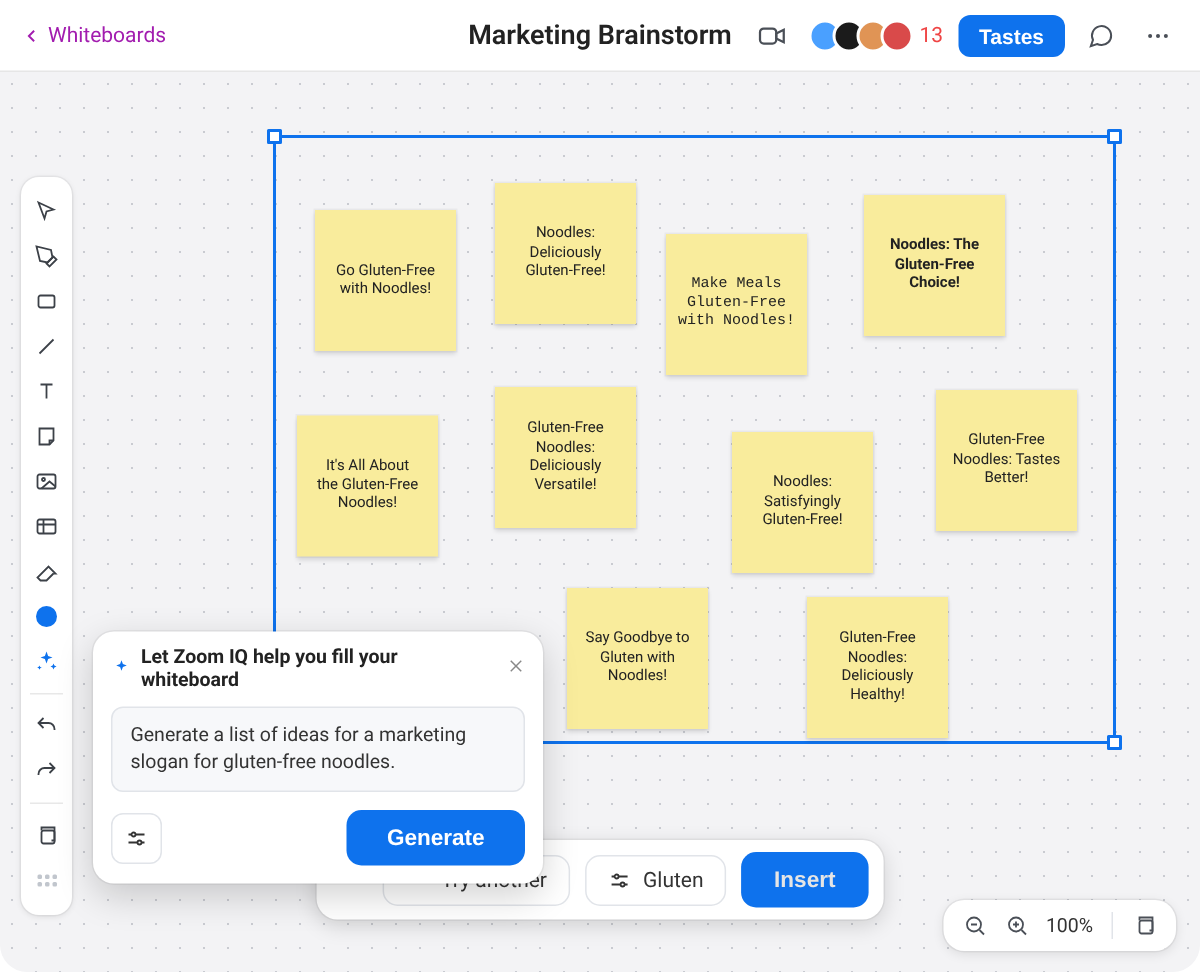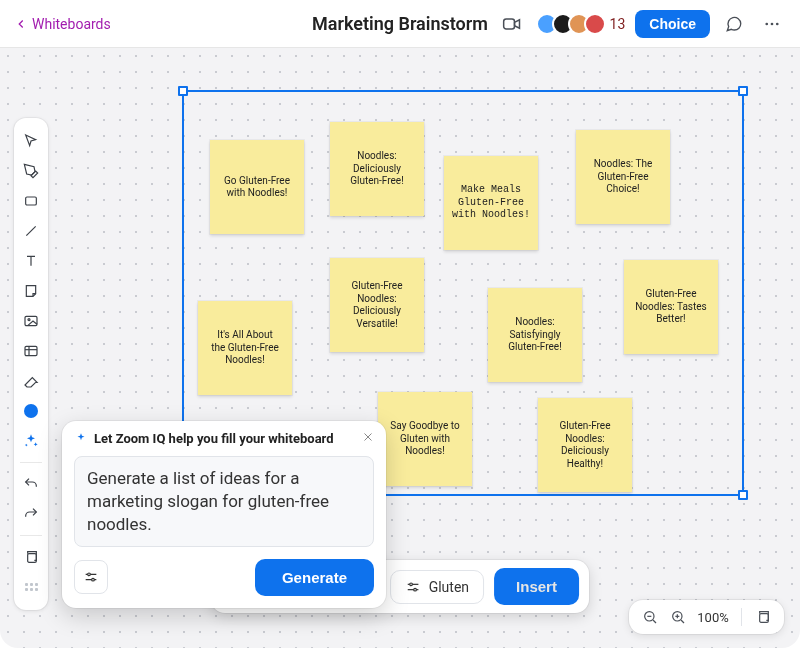--- a/index.html
+++ b/index.html
@@ -37,21 +37,21 @@
     z-index:5;
   }
   .back{display:flex;align-items:center;gap:4px;color:#a21caf;font-size:14px;cursor:pointer;}
   .icon{display:inline-flex;align-items:center;justify-content:center;}
   .title{flex:none;position:absolute;left:0;right:0;text-align:center;font-size:18px;font-weight:600;color:#222;pointer-events:none;}
   .header-right{margin-left:auto;display:flex;align-items:center;gap:10px;}
   .video-btn{color:#5d646e;}
   .avatars{display:flex;align-items:center;}
   .avatar{width:22px;height:22px;border-radius:50%;border:2px solid #fff;margin-left:-6px;background:#888;}
   .avatar:first-child{margin-left:0;}
-  .count{font-size:14px;margin-left:4px;color:#7f1d1d;}
+  .count{font-size:14px;margin-left:4px;color:#ef4444;}
   .share-btn{
     background:var(--blue);
     color:#fff;
     border:none;
     border-radius:8px;
     padding:6px 14px;
     font-size:14px;
     font-weight:600;
     cursor:pointer;
   }
@@ -121,36 +121,36 @@
     line-height:1.25;
     padding:8px;
     color:#222;
     white-space:pre-line;
   }
 
   
   .ai-panel{
     position:absolute;
     left:62px;top:373px;
-    width:324px;
+    width:300px;
     background:#fff;
     border-radius:14px;
     box-shadow:0 8px 24px rgba(0,0,0,.18),0 0 0 1px rgba(0,0,0,.05);
     padding:10px 12px 12px 12px;
     z-index:4;
   }
   .ai-head{display:flex;align-items:center;gap:6px;font-size:13px;font-weight:700;color:#222;}
   .ai-head .close{margin-left:auto;color:#888;cursor:pointer;}
   .ai-input{
     margin-top:10px;
     border:1px solid #e1e4e9;
     background:#f7f8fa;
     border-radius:8px;
     padding:10px 12px;
-    font-size:17px;
+    font-size:13px;
     color:#333;
     line-height:1.35;
   }
   .ai-actions{display:flex;align-items:center;margin-top:12px;}
   .sliders-btn{
     width:34px;height:34px;border-radius:8px;border:1px solid #e1e4e9;background:#fff;
     display:flex;align-items:center;justify-content:center;color:#333;cursor:pointer;
   }
   .gen-btn{
     margin-left:auto;
@@ -211,21 +211,21 @@
           <path d="M15 10l6-3v10l-6-3z"></path>
         </svg>
     </span>
     <div class="avatars">
       <div class="avatar" style="background:#4aa0ff"></div>
       <div class="avatar" style="background:#1b1b1b"></div>
       <div class="avatar" style="background:#e09455"></div>
       <div class="avatar" style="background:#d94a4a"></div>
       <span class="count">13</span>
     </div>
-    <button class="share-btn">Choice</button>
+    <button class="share-btn">Tastes</button>
     <span class="iconbtn">
       <svg width="18" height="18" viewBox="0 0 24 24" fill="none" stroke="currentColor" stroke-width="1.8">
           <path d="M21 11.5a8.38 8.38 0 0 1-8.5 8.5 9 9 0 0 1-4-.9L3 21l1.9-5.5A8.5 8.5 0 1 1 21 11.5z"></path>
         </svg>
     </span>
     <span class="iconbtn">
       <svg width="18" height="18" viewBox="0 0 24 24" fill="currentColor">
           <circle cx="5" cy="12" r="1.8"></circle>
           <circle cx="12" cy="12" r="1.8"></circle>
           <circle cx="19" cy="12" r="1.8"></circle>
@@ -246,28 +246,28 @@
 
     <div id="sticky-layer">
         <div class="sticky" style="left: 210px; top: 92px;">Go Gluten-Free
 with Noodles!</div>
         <div class="sticky" style="left: 330px; top: 74px;">Noodles:
 Deliciously
 Gluten-Free!</div>
         <div class="sticky" style="left: 444px; top: 108px; font-family: Liberation Mono, monospace;">Make Meals
 Gluten-Free
 with Noodles!</div>
-        <div class="sticky" style="left: 576px; top: 82px;">Noodles: The
+        <div class="sticky" style="left: 576px; top: 82px; font-weight: bold;">Noodles: The
 Gluten-Free
 Choice!</div>
         <div class="sticky" style="left: 330px; top: 210px;">Gluten-Free
 Noodles:
 Deliciously
 Versatile!</div>
-        <div class="sticky" style="left: 198px; top: 253px;">It's All About
+        <div class="sticky" style="left: 198px; top: 229px;">It's All About
 the Gluten-Free
 Noodles!</div>
         <div class="sticky" style="left: 488px; top: 240px;">Noodles:
 Satisfyingly
 Gluten-Free!</div>
         <div class="sticky" style="left: 624px; top: 212px;">Gluten-Free
 Noodles: Tastes
 Better!</div>
         <div class="sticky" style="left: 378px; top: 344px;">Say Goodbye to
 Gluten with

